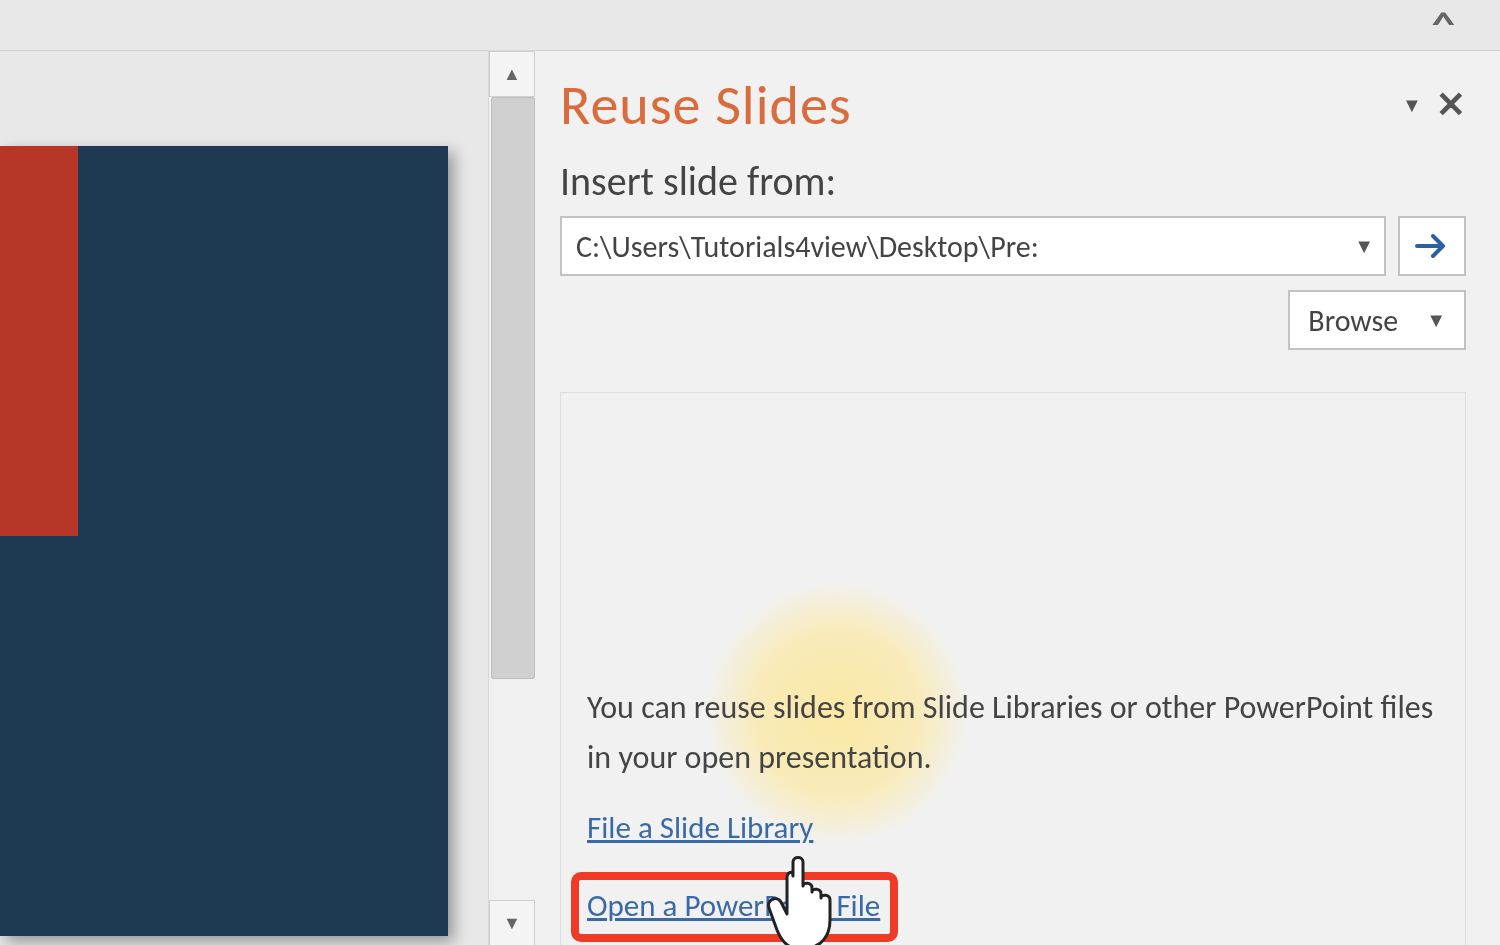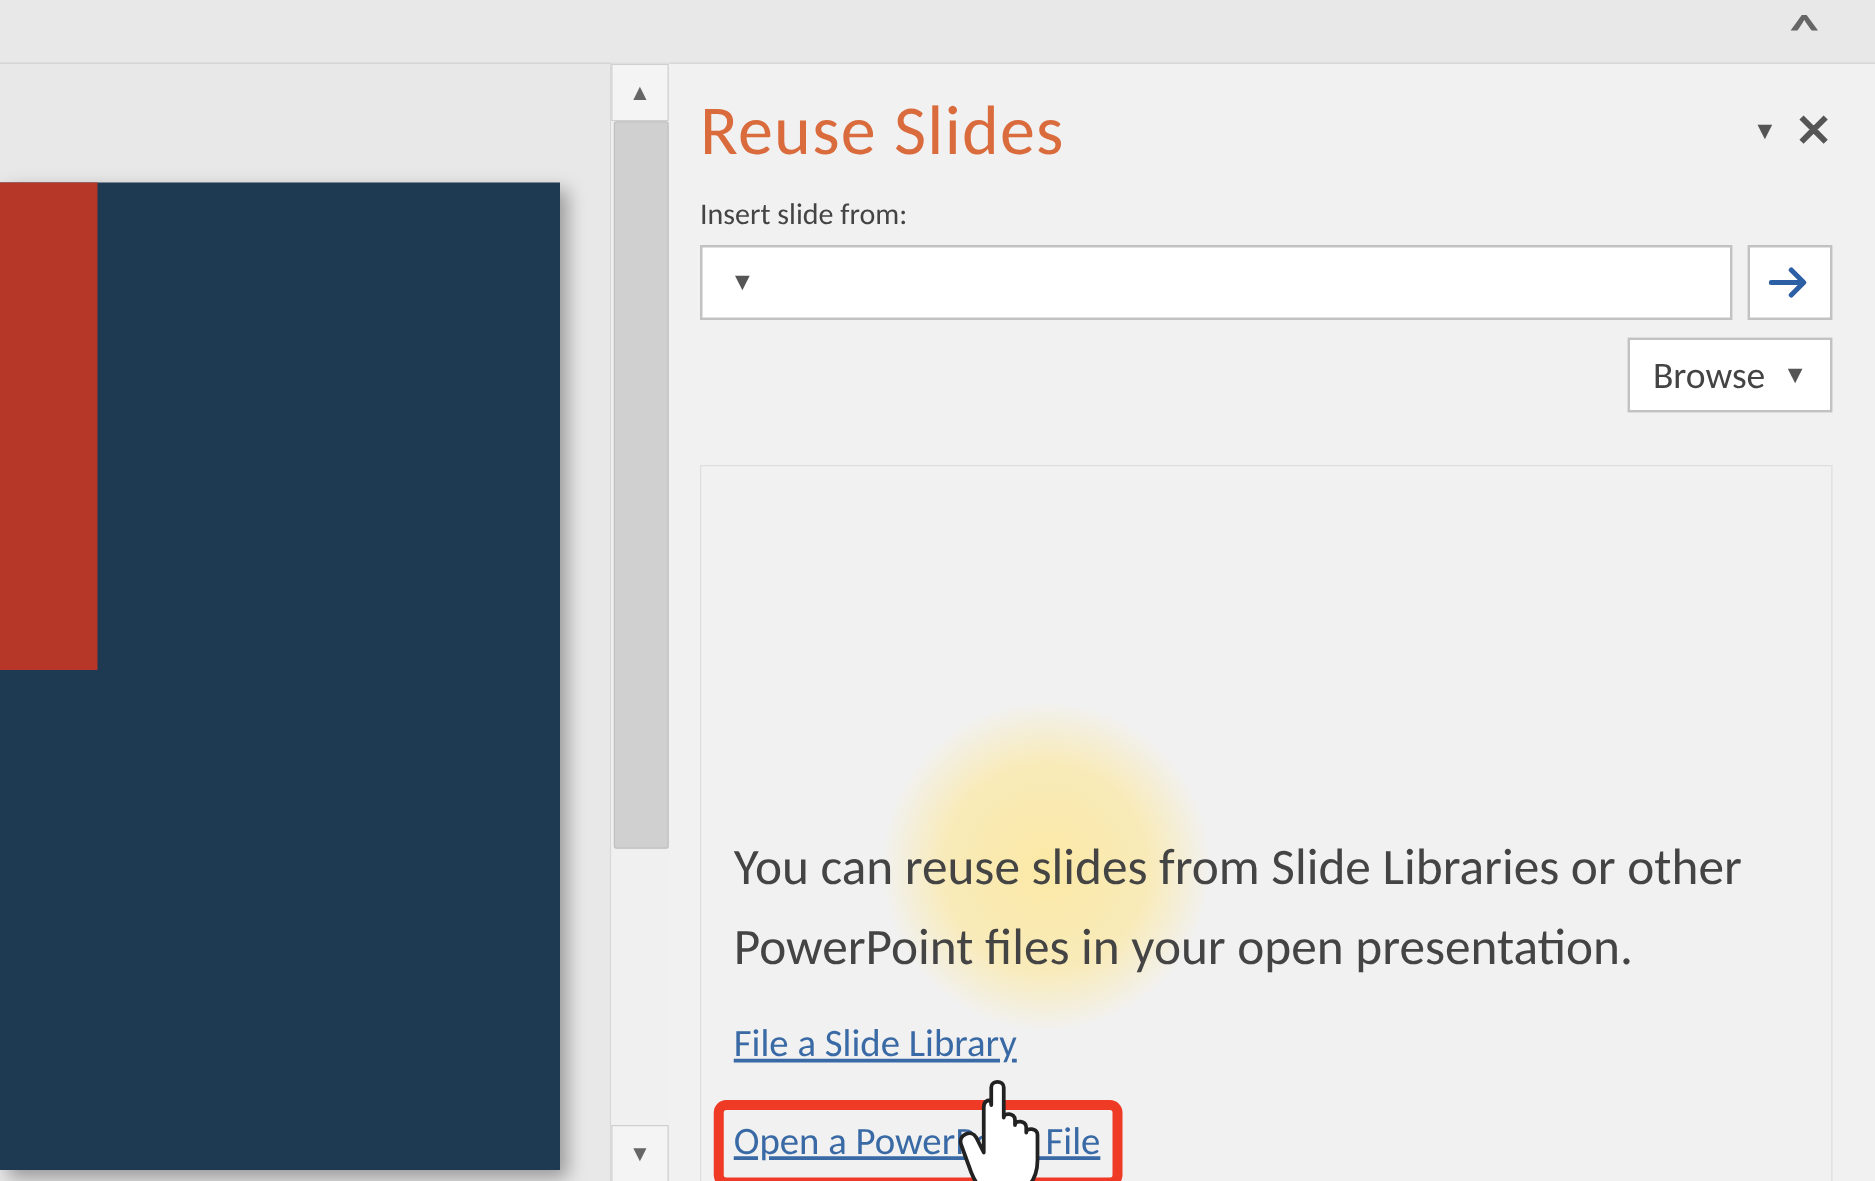--- a/index.html
+++ b/index.html
@@ -140,21 +140,21 @@
   }
   .panel-controls .close-x {
     font-size: 36px;
     font-weight: bold;
     color: #555;
     cursor: pointer;
     line-height: 0.5;
   }
 
   .field-label {
-    font-size: 24px;
+    font-size: 40px;
     color: #444;
     margin-bottom: 10px;
   }
 
   .path-row {
     display: flex;
     align-items: stretch;
     gap: 12px;
     margin-bottom: 14px;
   }
@@ -199,35 +199,35 @@
   .browse-btn {
     border: 2px solid #c2c2c2;
     background: #fff;
     height: 56px;
     padding: 0 18px;
     display: flex;
     align-items: center;
     font-size: 30px;
     color: #444;
     cursor: pointer;
-    gap: 14px;
+    gap: 28px;
   }
   .browse-btn .caret {
     font-size: 20px;
     color: #555;
   }
 
   .info-box {
     border: 1px solid #dedede;
     background: #f1f1f1;
     padding: 30px 26px 28px 26px;
     position: relative;
   }
   .info-text {
-    font-size: 41px;
+    font-size: 32px;
     line-height: 1.55;
     color: #444;
     margin-bottom: 26px;
   }
   .link {
     display: block;
     font-size: 31px;
     color: #3a6aa5;
     text-decoration: underline;
     cursor: pointer;
@@ -295,20 +295,21 @@
     <div class="panel-controls">
       <span class="drop-caret">▼</span>
       <span class="close-x">✕</span>
     </div>
   </div>
 
   <div class="field-label">Insert slide from:</div>
 
   <div class="path-row">
     <div class="path-select">
+      <span>C:\Users\Tutorials4view\Desktop\Pre:</span>
       <span class="caret">▼</span>
     </div>
     <div class="go-btn">
       <svg width="34" height="28" viewBox="0 0 34 28">
         <path d="M2 14 L26 14 M18 4 L28 14 L18 24" stroke="#2d5fa4" stroke-width="4" fill="none" stroke-linecap="round" stroke-linejoin="round"></path>
       </svg>
     </div>
   </div>
 
   <div class="browse-row">

